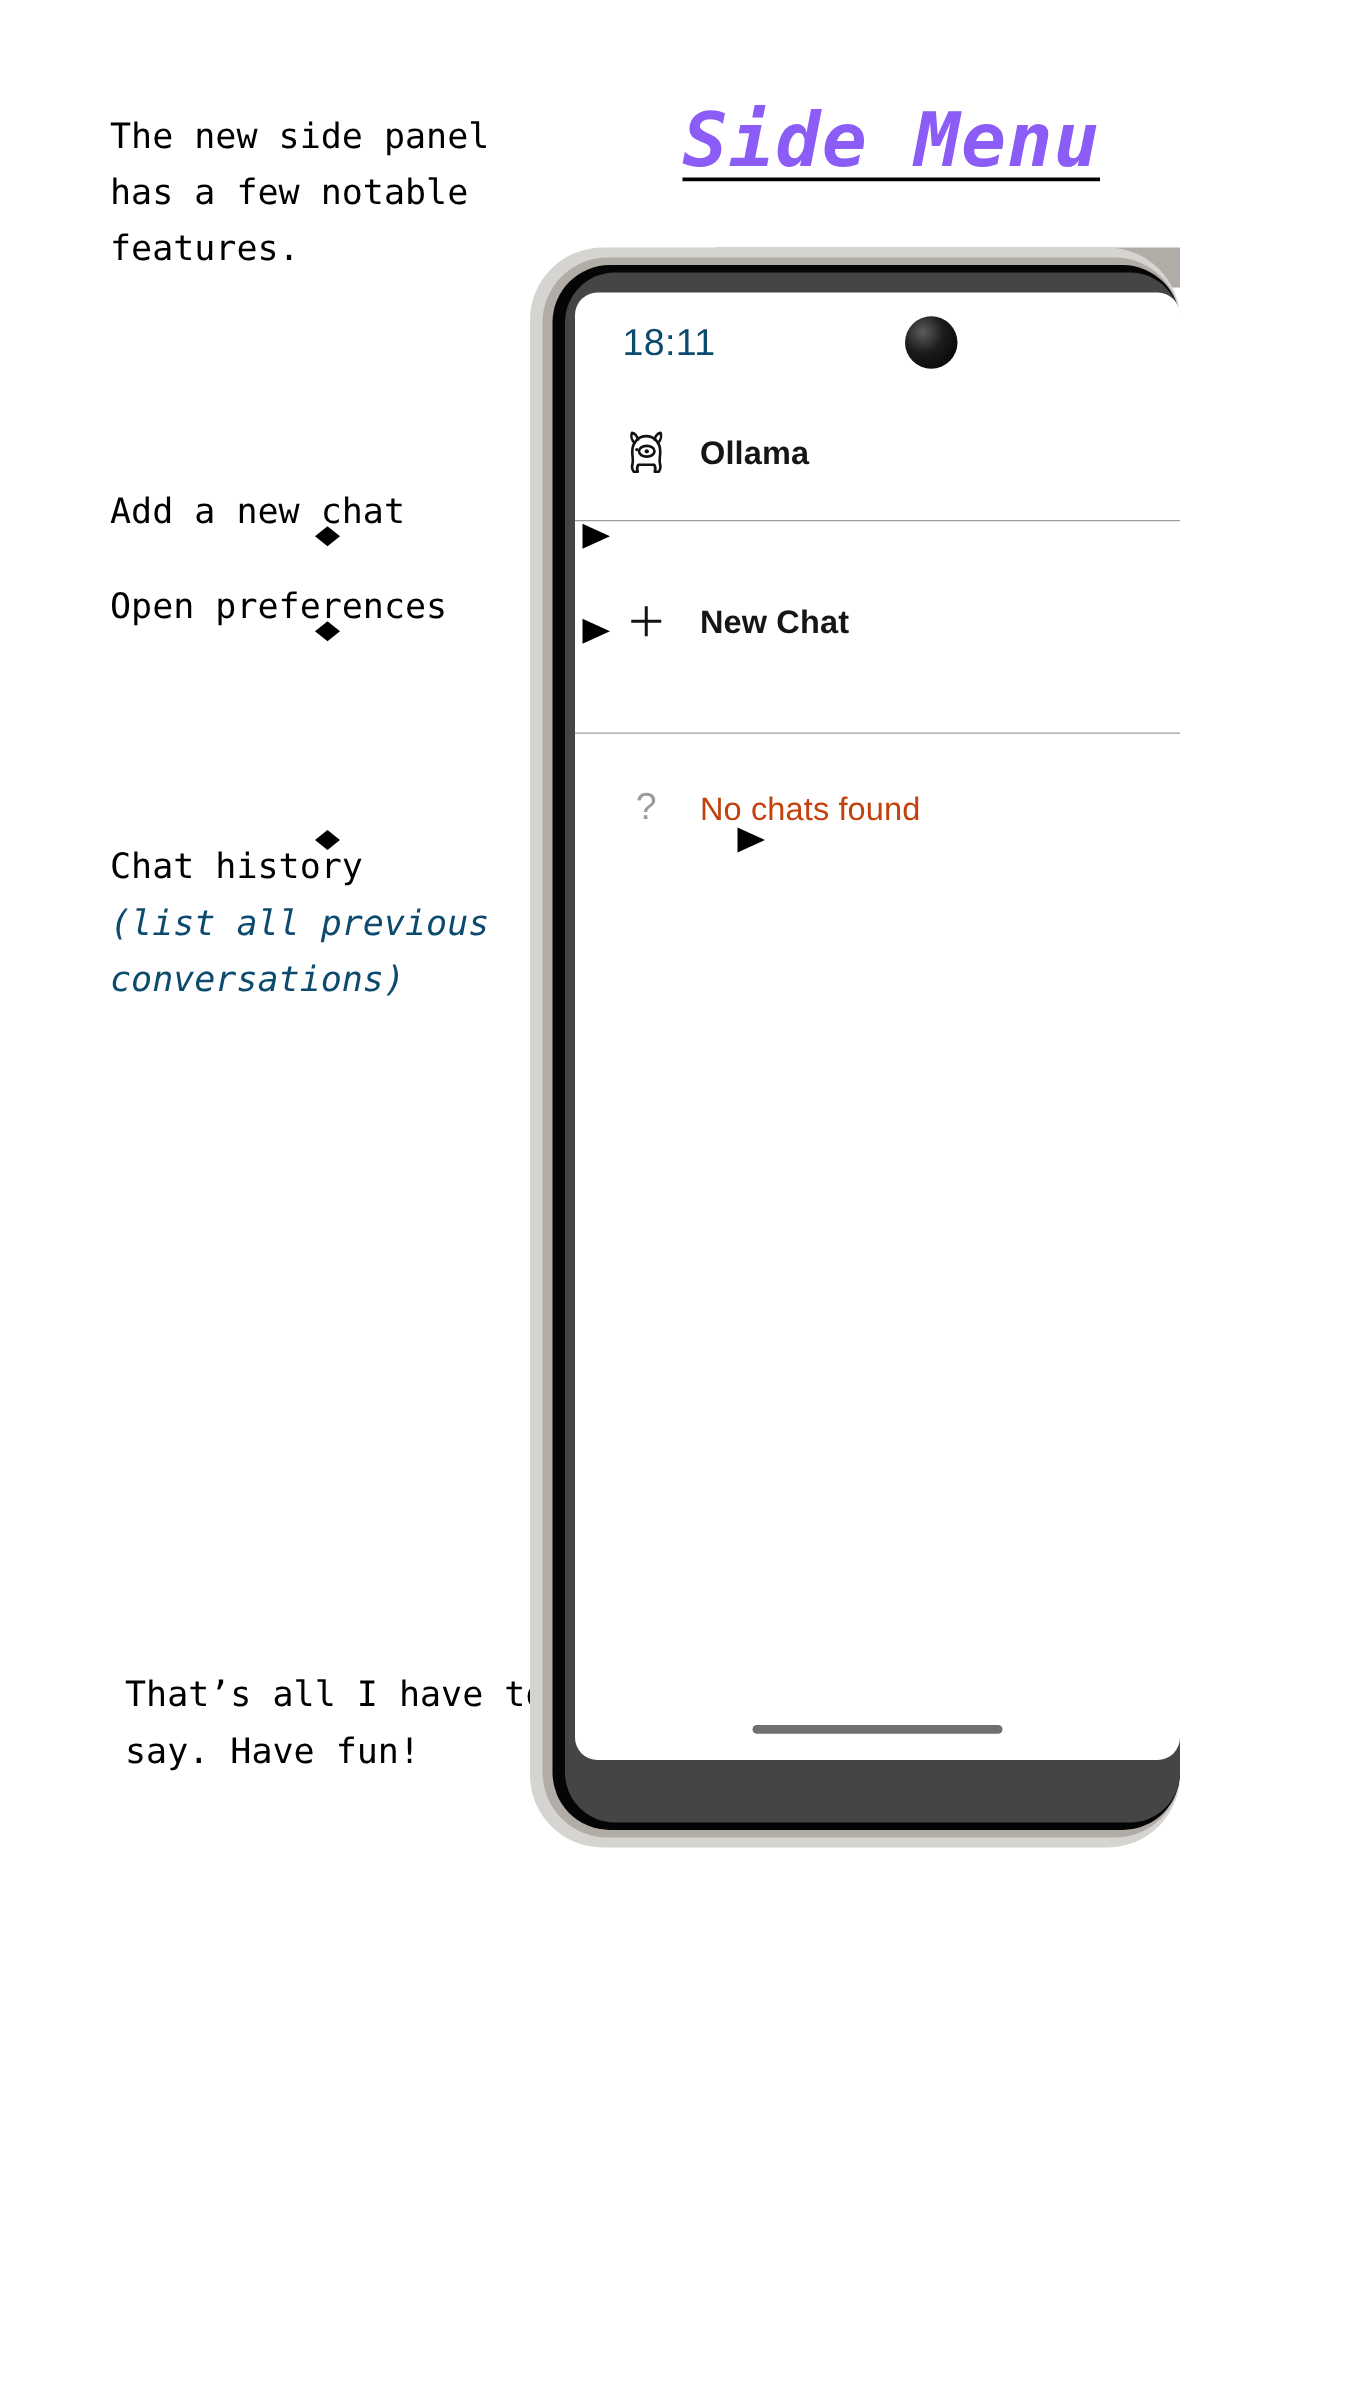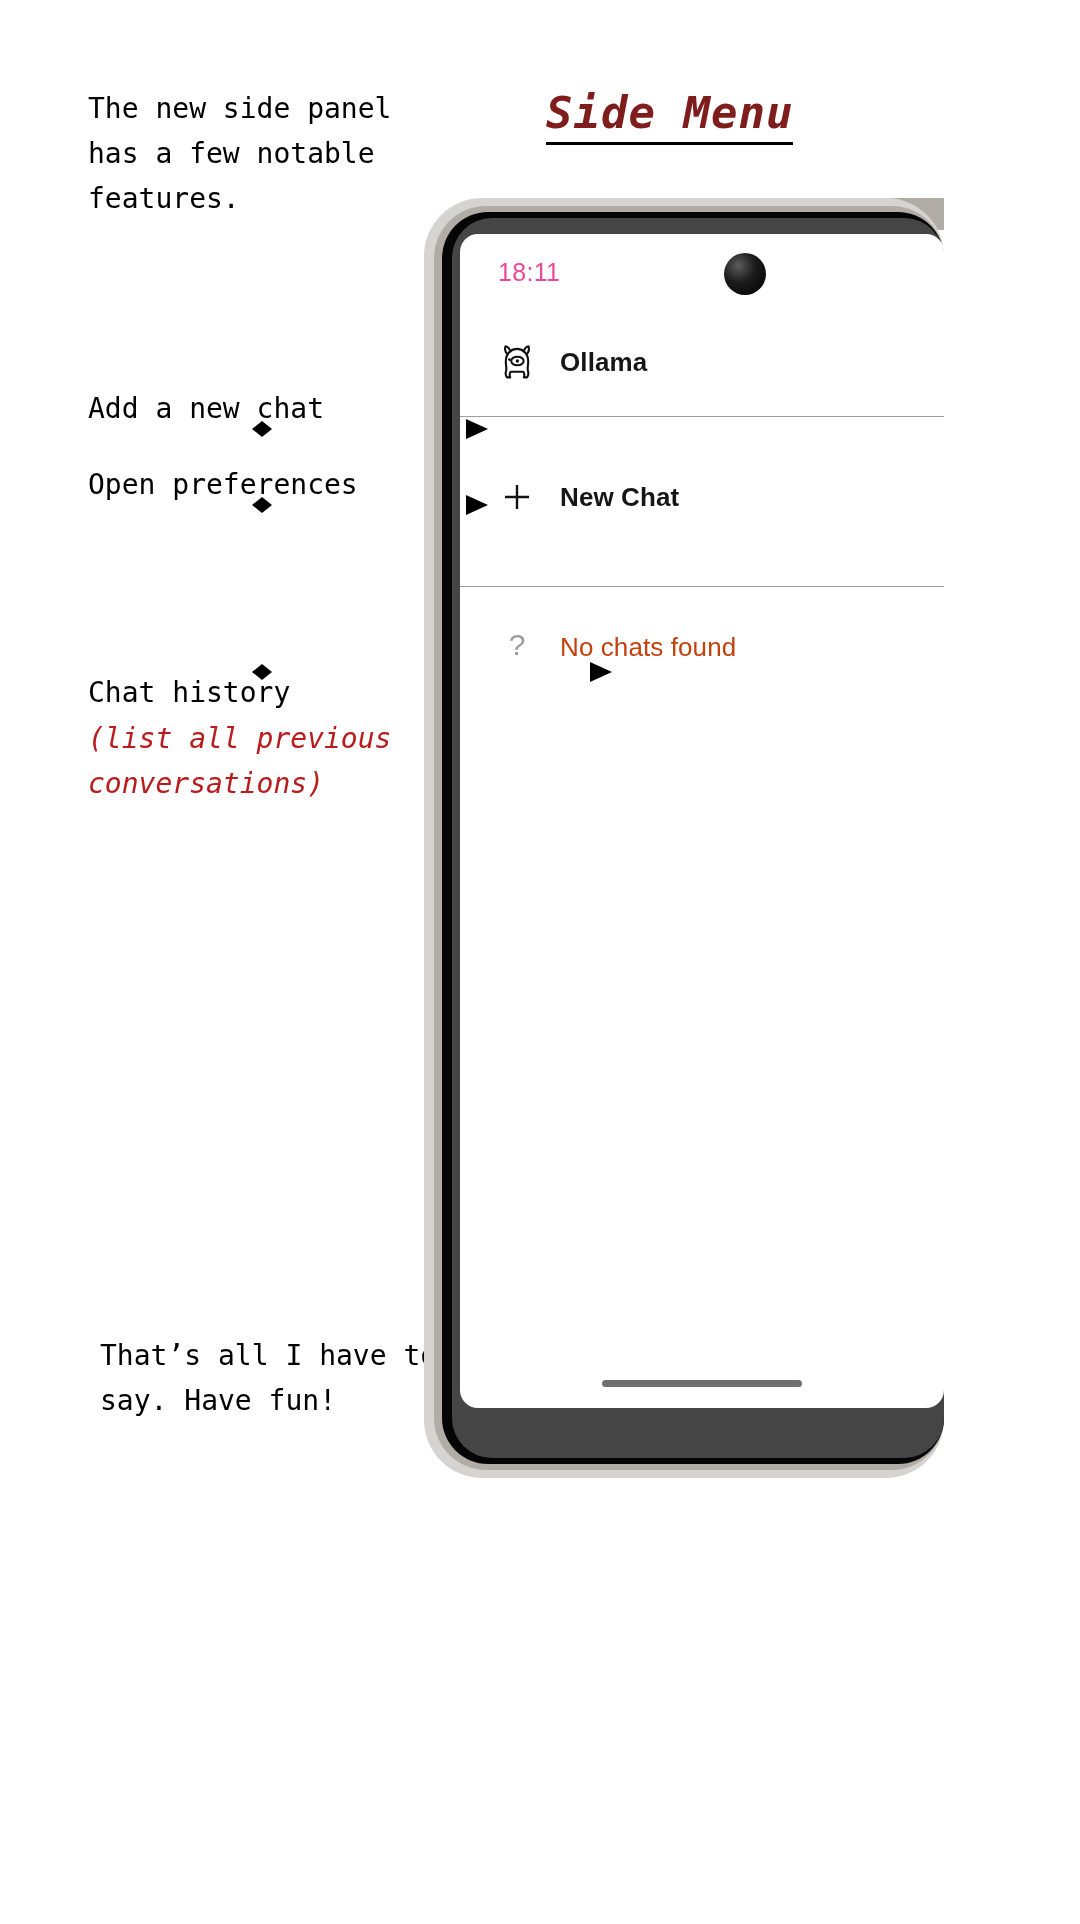--- a/index.html
+++ b/index.html
@@ -21,33 +21,33 @@
   .anno {
     position: absolute;
     color: #000000;
     font-family: "DejaVu Sans Mono", monospace;
     font-size: 28px;
     line-height: 45px;
     letter-spacing: 0px;
     white-space: pre-wrap;
   }
   .anno.muted {
-    color: #b91c1c;
+    color: #0c4a6e;
     font-style: italic;
   }
 
   #page-title {
     position: absolute;
     left: 546px;
     top: 88px;
     font-family: "DejaVu Sans Mono", monospace;
-    font-size: 44px;
+    font-size: 60px;
     font-style: italic;
     font-weight: 700;
-    color: #7f1d1d;
+    color: #8b5cf6;
     letter-spacing: 1px;
     border-bottom: 3px solid #000000;
     padding-bottom: 4px;
     line-height: 50px;
   }
 
   #anno-intro   { left: 88px; top: 86px;  width: 330px; }
   #anno-newchat { left: 88px; top: 386px; }
   #anno-prefs   { left: 88px; top: 462px; }
   #anno-history { left: 88px; top: 670px; }
@@ -120,22 +120,22 @@
 
   #status-bar {
     position: absolute;
     left: 0; top: 0;
     width: 484px; height: 78px;
   }
   #status-clock {
     position: absolute;
     left: 38px; top: 24px;
     font-family: "Liberation Sans", sans-serif;
-    font-size: 25px;
-    color: #ec4899;
+    font-size: 30px;
+    color: #0c4a6e;
     letter-spacing: 0.3px;
   }
   #camera-punchhole {
     position: absolute;
     left: 264px; top: 19px;
     width: 42px; height: 42px;
     border-radius: 50%;
     background: radial-gradient(circle at 34% 30%, #5c5c5c 0%, #1b1b1b 42%, #000000 100%);
   }
 

